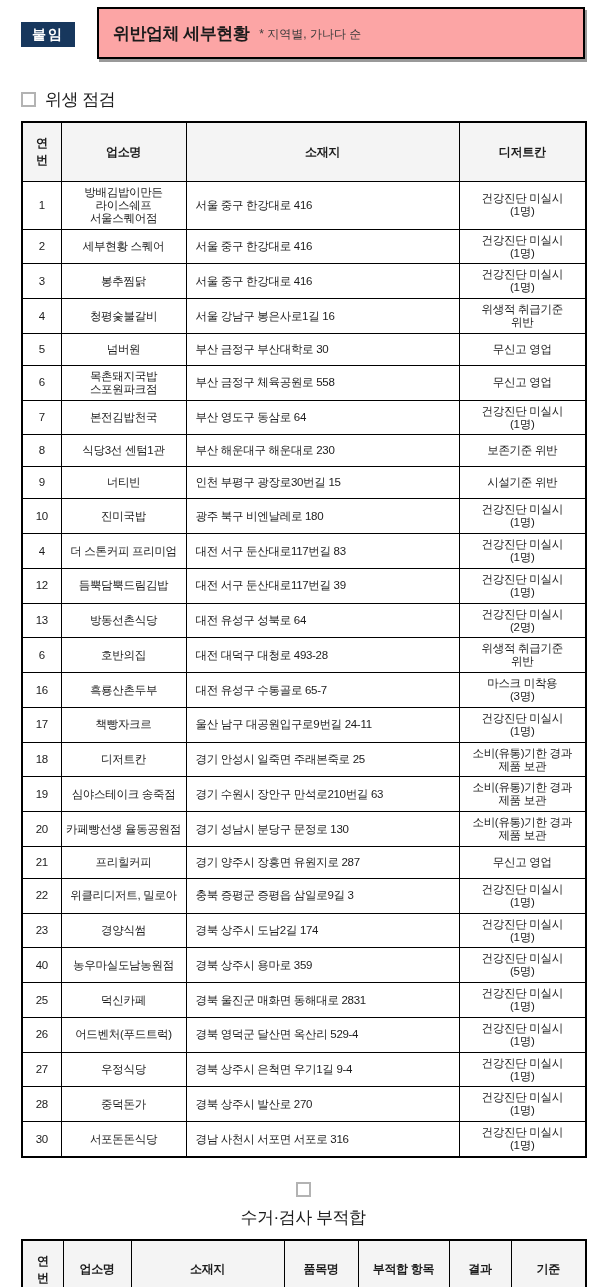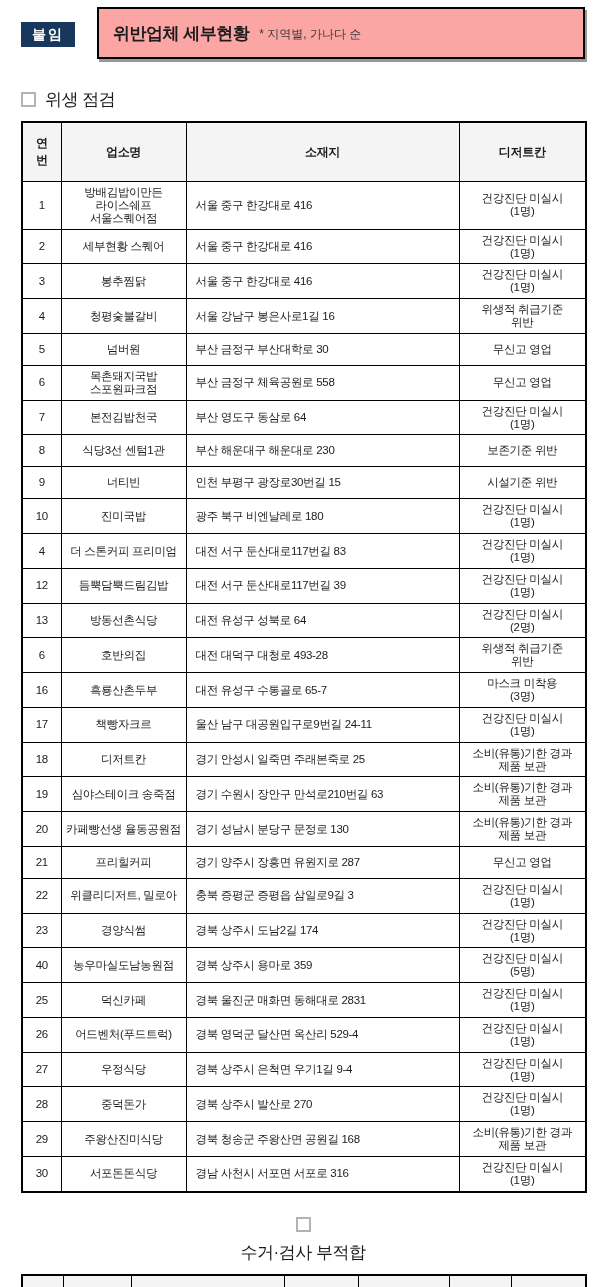--- a/index.html
+++ b/index.html
@@ -283,27 +283,20 @@
           <td class="c2">경북 상주시 은척면 우기1길 9-4</td>
           <td class="c3">건강진단 미실시
 (1명)</td>
         </tr>
         <tr>
           <td class="c0">28</td>
           <td class="c1">중덕돈가</td>
           <td class="c2">경북 상주시 발산로 270</td>
           <td class="c3">건강진단 미실시
 (1명)</td>
-        </tr>
-        <tr>
-          <td class="c0">29</td>
-          <td class="c1">주왕산진미식당</td>
-          <td class="c2">경북 청송군 주왕산면 공원길 168</td>
-          <td class="c3">소비(유통)기한 경과
-제품 보관</td>
         </tr>
         <tr>
           <td class="c0">30</td>
           <td class="c1">서포돈돈식당</td>
           <td class="c2">경남 사천시 서포면 서포로 316</td>
           <td class="c3">건강진단 미실시
 (1명)</td>
         </tr>
       </tbody>
   </table>

